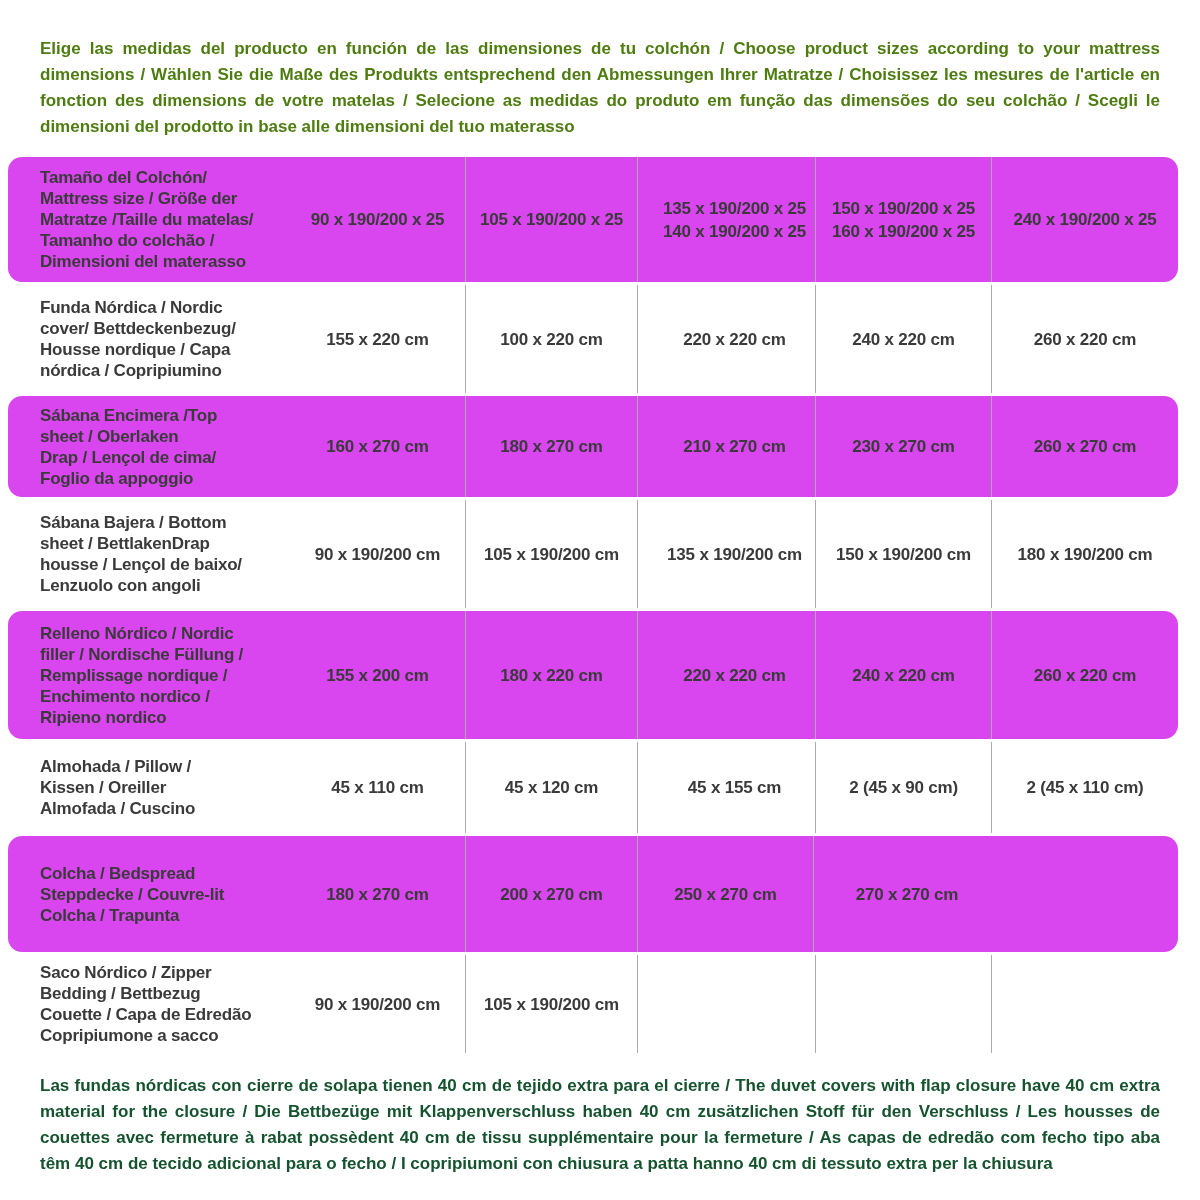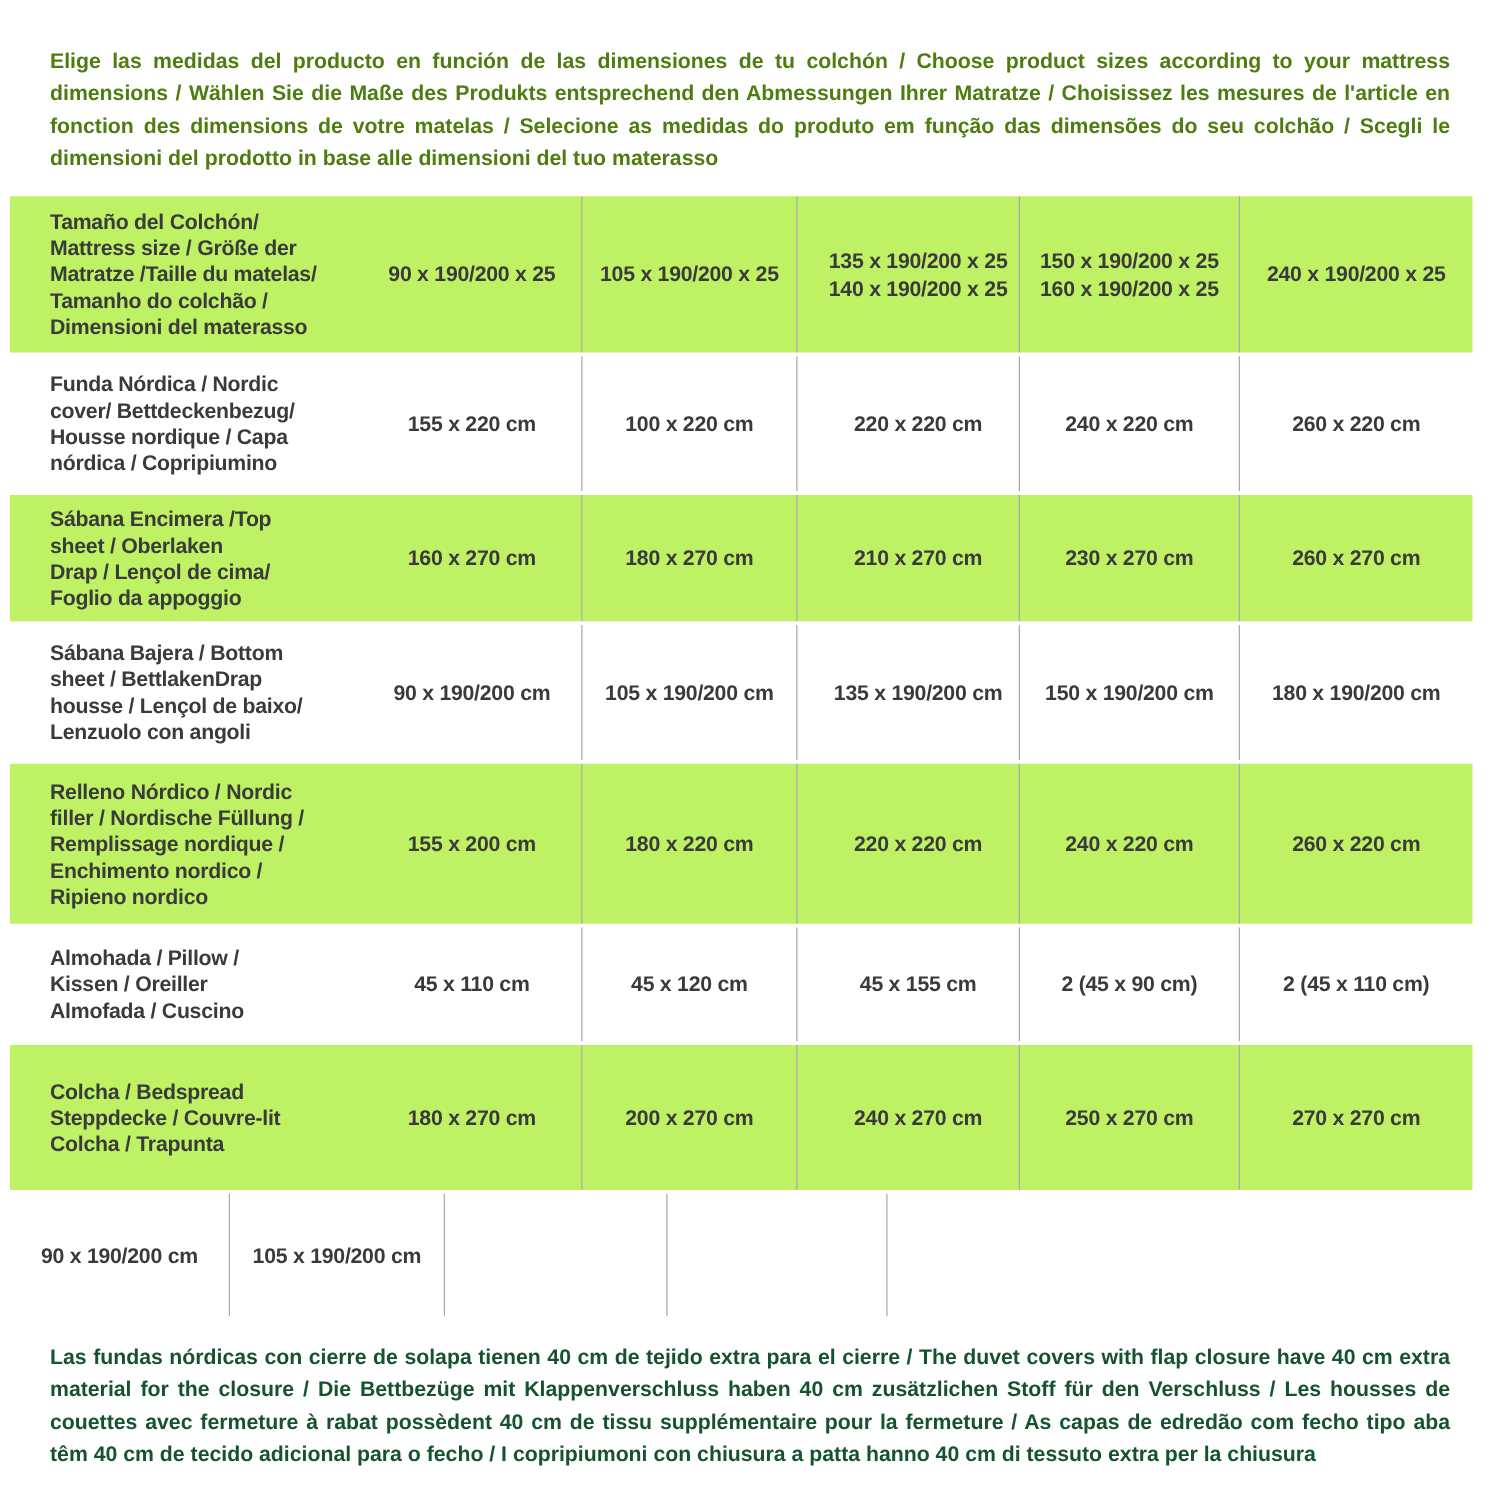--- a/index.html
+++ b/index.html
@@ -24,21 +24,21 @@
   }
   .size-table {
     margin: 17px 0 0 8px;
     width: 1170px;
   }
   .trow {
     display: flex;
     align-items: stretch;
   }
   .trow + .trow { margin-top: 3px; }
-  .trow.shade { background: #bef264; }
+  .trow.shade { background: #d946ef; border-radius: 14px; }
   .trow.plain { background: #ffffff; }
   .r1 { min-height: 125px; }
   .r2 { min-height: 108px; }
   .r3 { min-height: 101px; }
   .r4 { min-height: 108px; }
   .r5 { min-height: 128px; }
   .r6 { min-height: 91px; }
   .r7 { min-height: 116px; }
   .r8 { min-height: 98px; }
   .cell {
@@ -156,26 +156,29 @@
     <div class="cell v4">2 (45 x 90 cm)</div>
     <div class="cell v5">2 (45 x 110 cm)</div>
   </div>
 
   <div class="trow shade r7">
     <div class="cell label">Colcha / Bedspread
 Steppdecke / Couvre-lit
 Colcha / Trapunta</div>
     <div class="cell v1">180 x 270 cm</div>
     <div class="cell v2">200 x 270 cm</div>
-    <div class="cell v3">240 x 270 cm</div>
     <div class="cell v4">250 x 270 cm</div>
     <div class="cell v5">270 x 270 cm</div>
   </div>
 
   <div class="trow plain r8">
+    <div class="cell label">Saco Nórdico / Zipper
+Bedding / Bettbezug
+Couette  / Capa de Edredão
+Copripiumone a sacco</div>
     <div class="cell v1">90 x 190/200 cm</div>
     <div class="cell v2">105 x 190/200 cm</div>
     <div class="cell v3"></div>
     <div class="cell v4"></div>
     <div class="cell v5"></div>
   </div>
 
 </div>
 
 <p class="footnote">Las fundas nórdicas con cierre de solapa tienen 40 cm de tejido extra para el cierre  / The duvet covers with flap closure have 40 cm extra material for the closure / Die Bettbezüge mit Klappenverschluss haben 40 cm zusätzlichen Stoff für den Verschluss / Les housses de couettes avec fermeture à rabat possèdent 40 cm de tissu supplémentaire pour la fermeture / As capas de edredão com fecho tipo aba têm 40 cm de tecido adicional para o fecho / I copripiumoni con chiusura a patta hanno 40 cm di tessuto extra per la chiusura</p>

